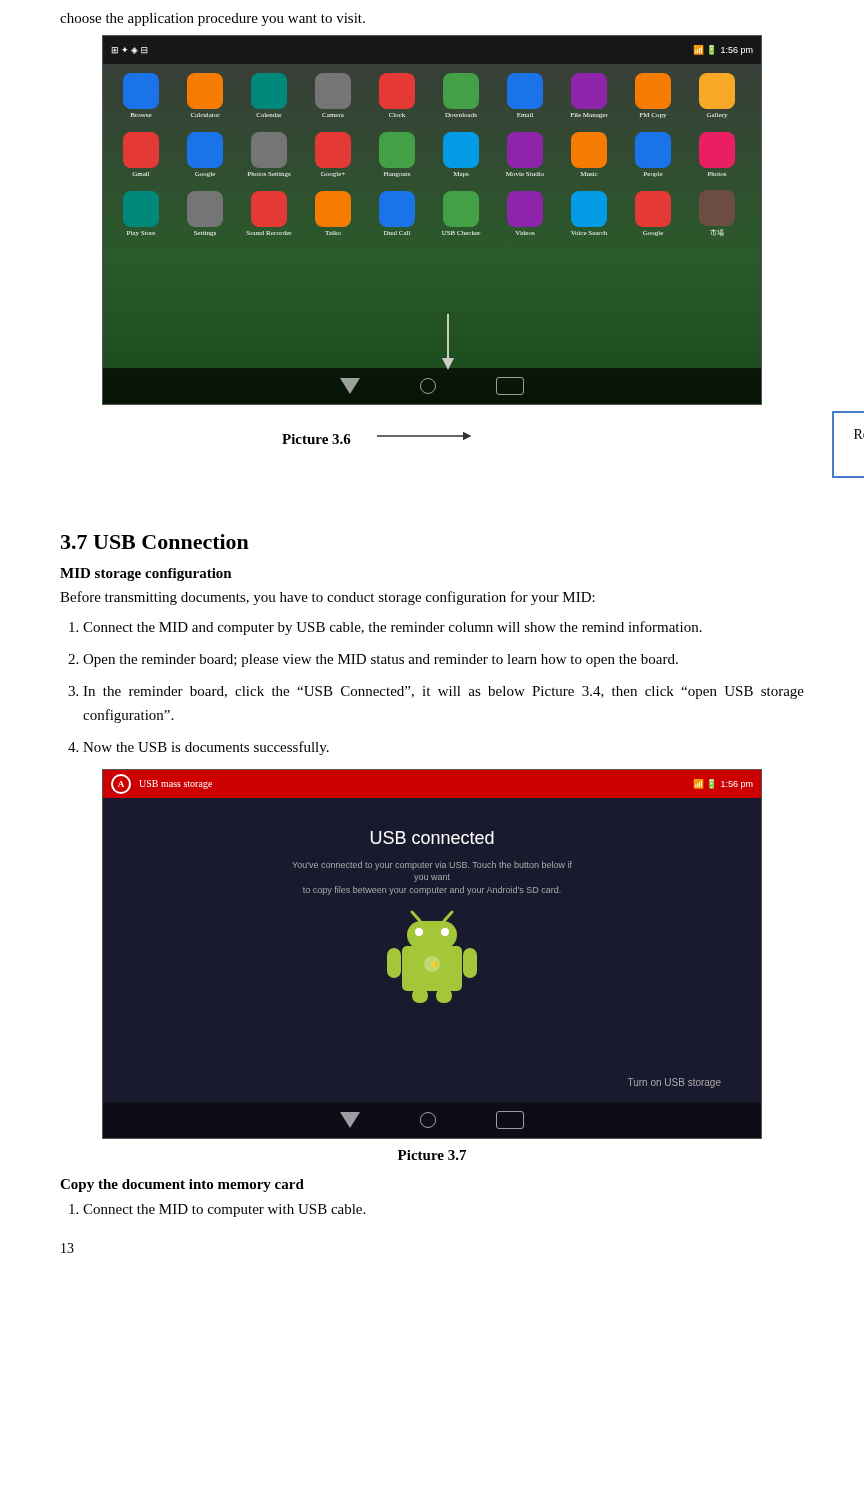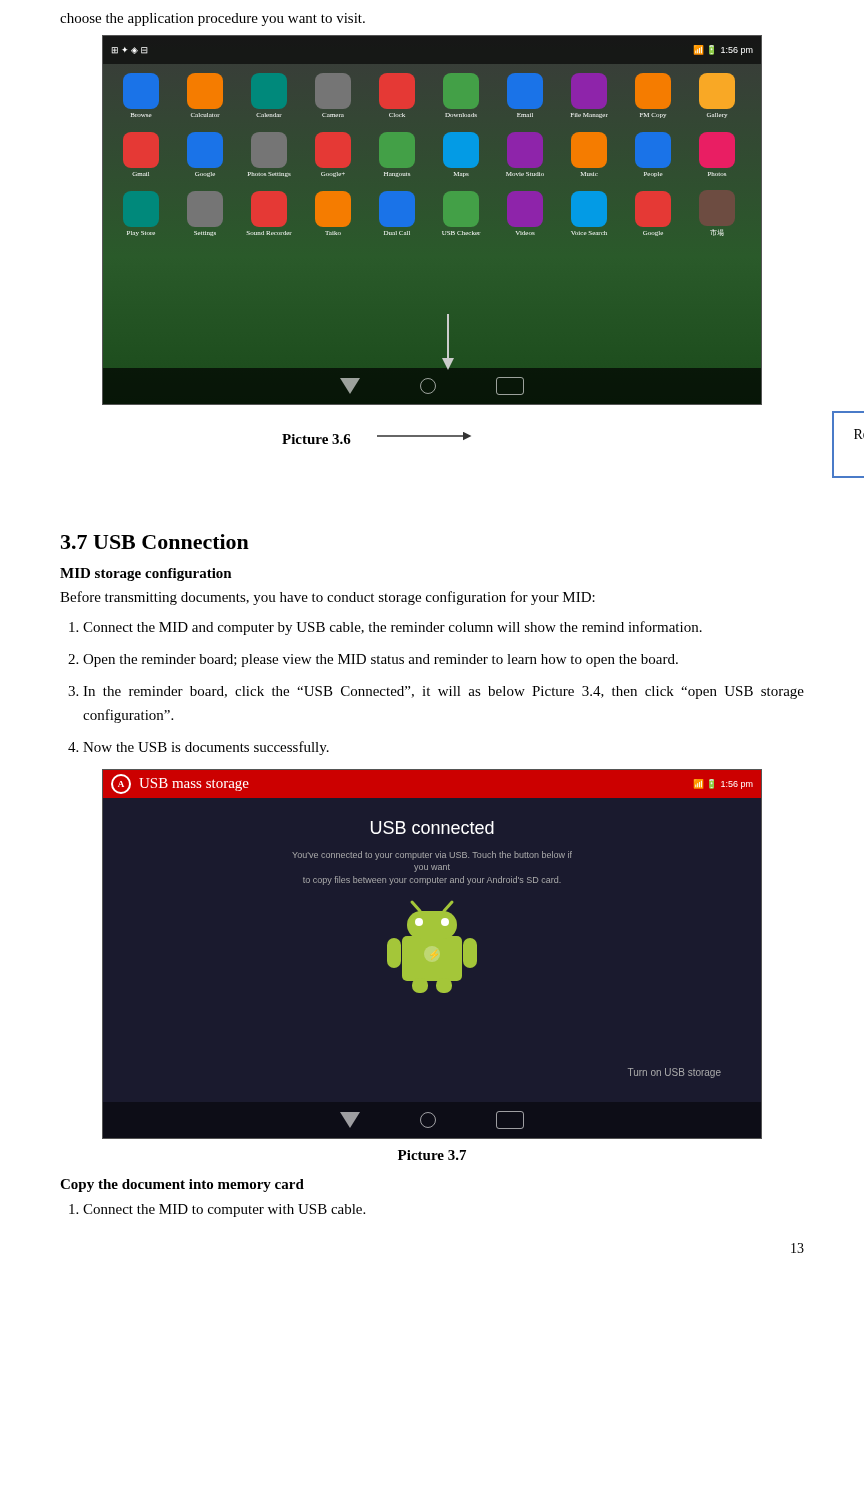--- a/index.html
+++ b/index.html
@@ -166,62 +166,62 @@
       border-radius: 50%;
       border: 2px solid #fff;
       display: flex;
       align-items: center;
       justify-content: center;
       font-size: 9px;
       color: #fff;
       font-weight: bold;
     }
     .usb-bar-text {
-      font-size: 15px;
+      font-size: 10px;
       color: #fff;
     }
     .usb-content {
       display: flex;
       flex-direction: column;
       align-items: center;
-      padding-top: 20px;
+      padding-top: 30px;
       gap: 10px;
     }
     .usb-title {
       font-size: 18px;
       color: #fff;
       font-family: sans-serif;
     }
     .usb-desc {
       font-size: 9px;
       color: #aaa;
       text-align: center;
       width: 280px;
       line-height: 1.4;
       font-family: sans-serif;
     }
     .usb-button {
       position: absolute;
-      bottom: 60px;
+      bottom: 50px;
       right: 40px;
       color: #aaa;
       font-size: 10px;
       font-family: sans-serif;
     }
 
     .picture-label2 {
       font-size: 15px;
       font-weight: bold;
       text-align: center;
       margin-top: 8px;
       margin-bottom: 12px;
     }
 
     .page-number {
-      text-align: right;
+      text-align: left;
       margin-top: 20px;
       font-size: 14px;
     }
   </style>
 </head>
 <body>
 
 <p class="intro-text">choose the application procedure you want to visit.</p>
 
 <div class="screenshot-container">

